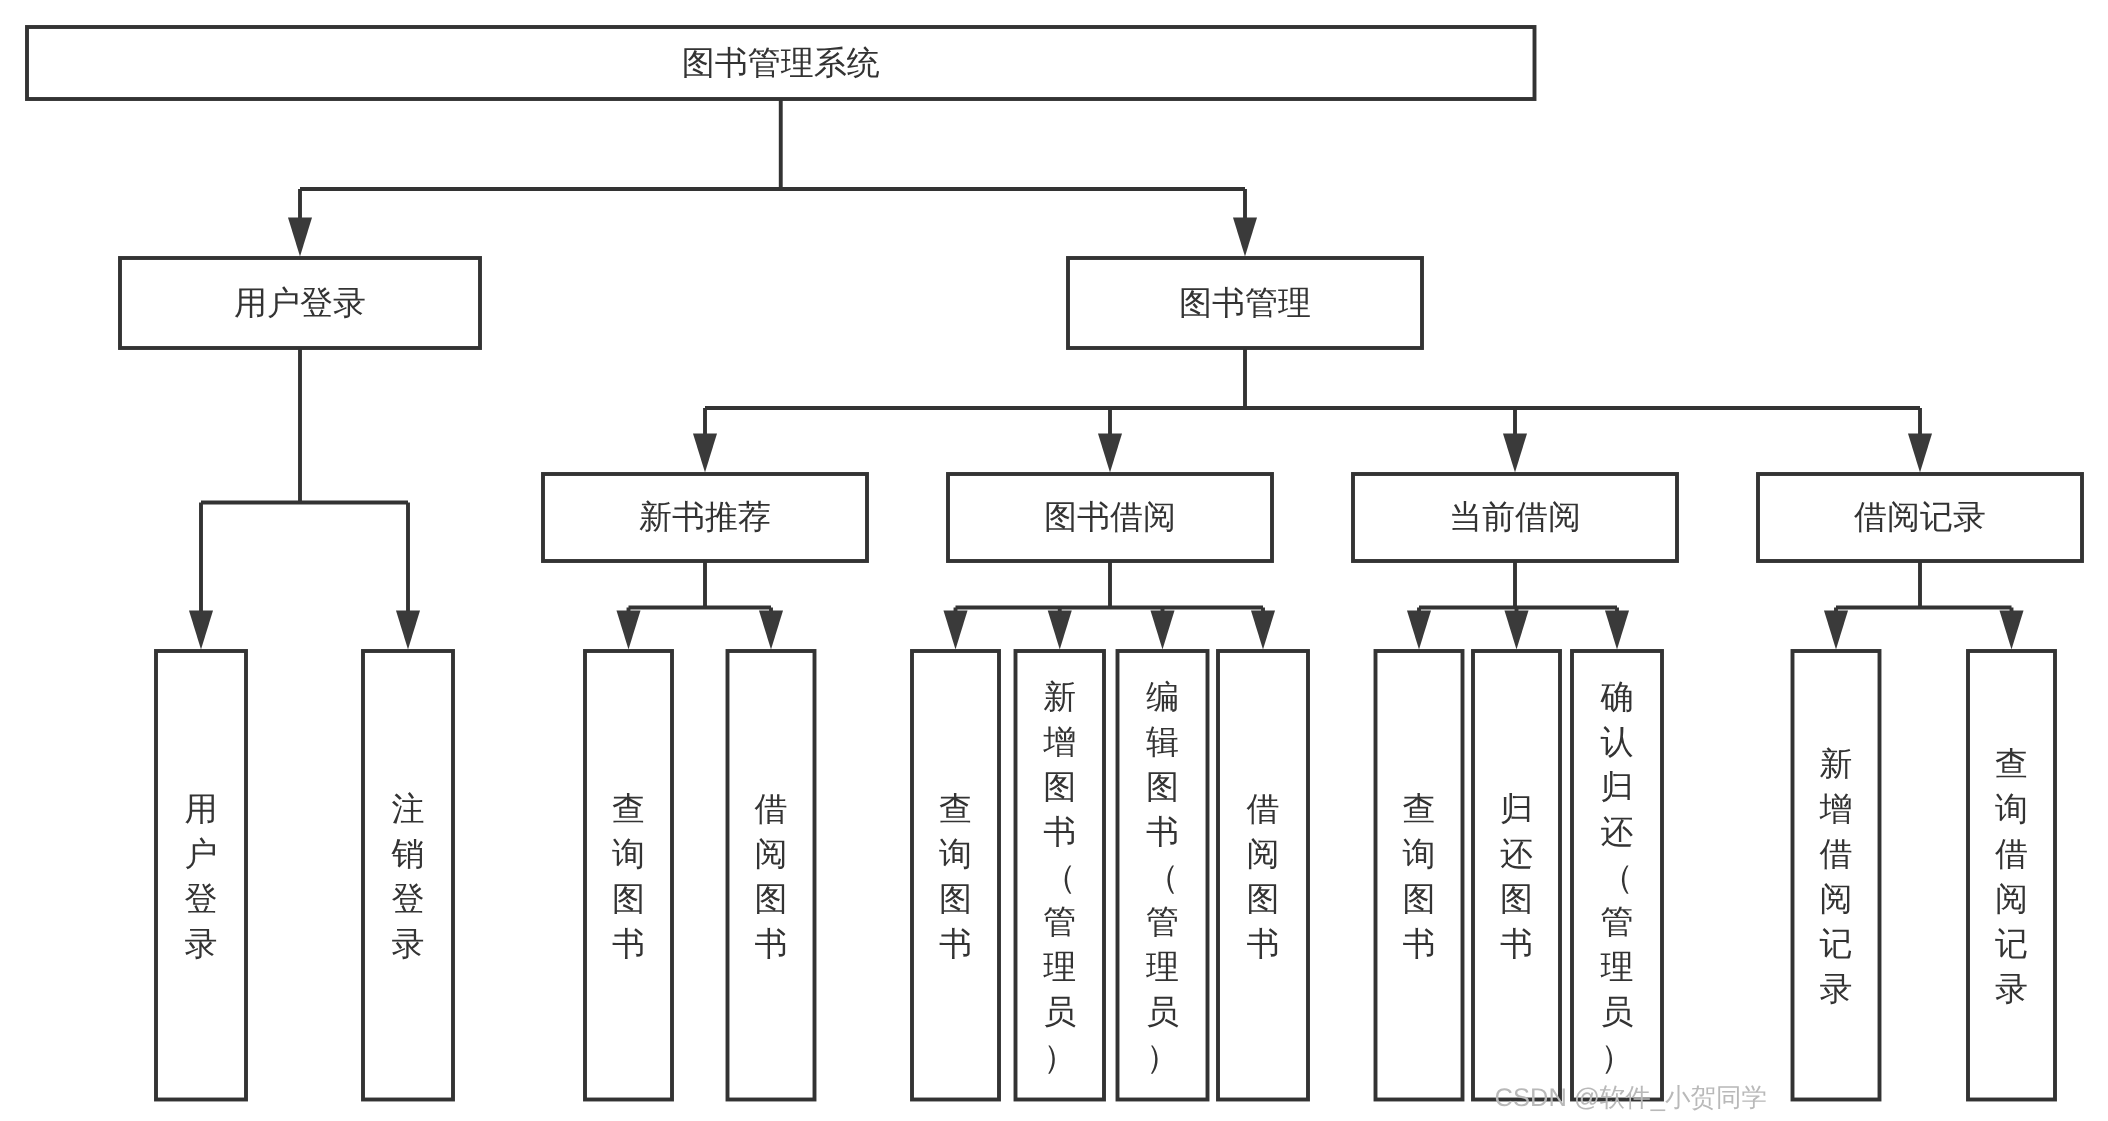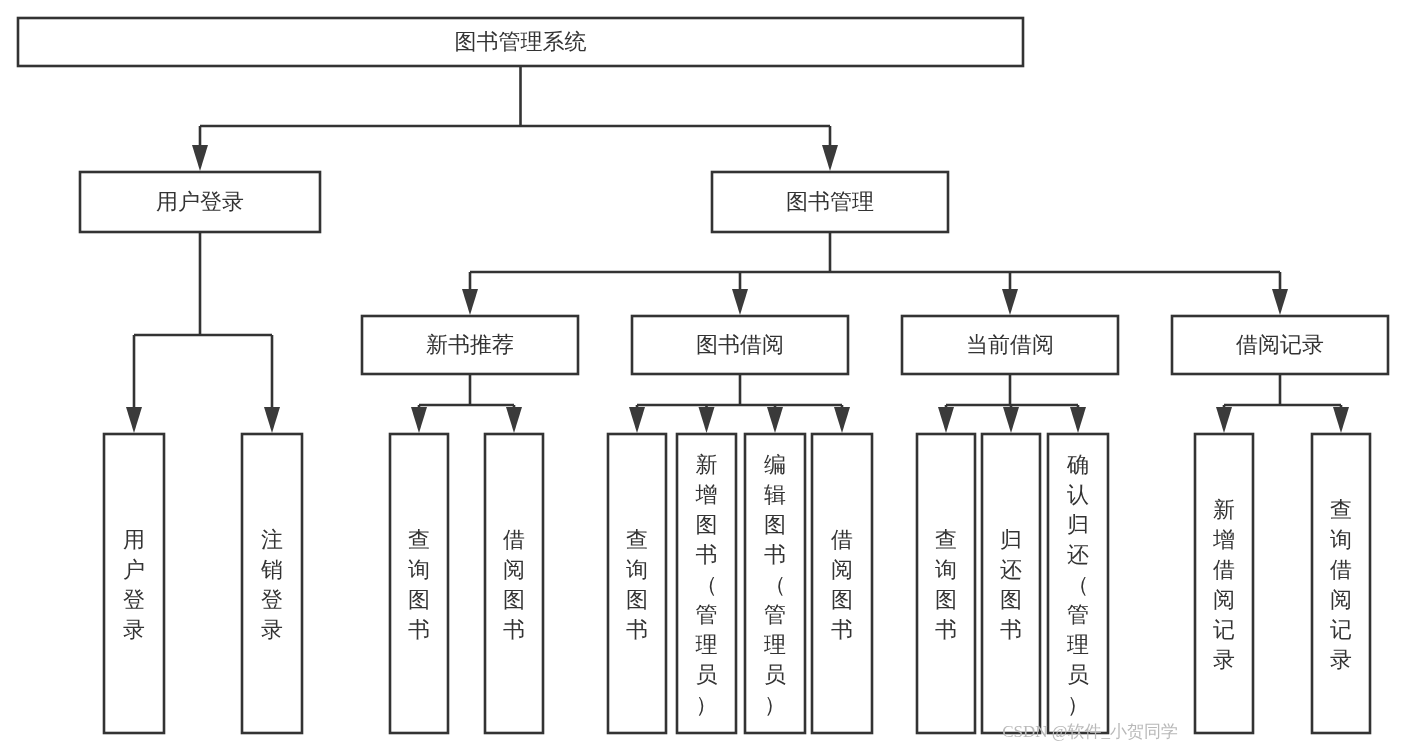--- a/index.html
+++ b/index.html
@@ -51,21 +51,21 @@
   .node-label-v {
     font-family: "DejaVu Sans", "Liberation Sans", sans-serif;
     font-size: 22px;
     fill: #333333;
     text-anchor: middle;
   }
   .watermark-text {
     position: absolute;
     right: 8px;
     bottom: 4px;
-    font-family: Liberation Serif, serif;
+    font-family: Liberation Sans, sans-serif;
     font-size: 17px;
     color: #b9b9b9;
     white-space: nowrap;
     user-select: none;
   }
 </style>
 </head>
 <body>
 
 <div id="diagram-root">

